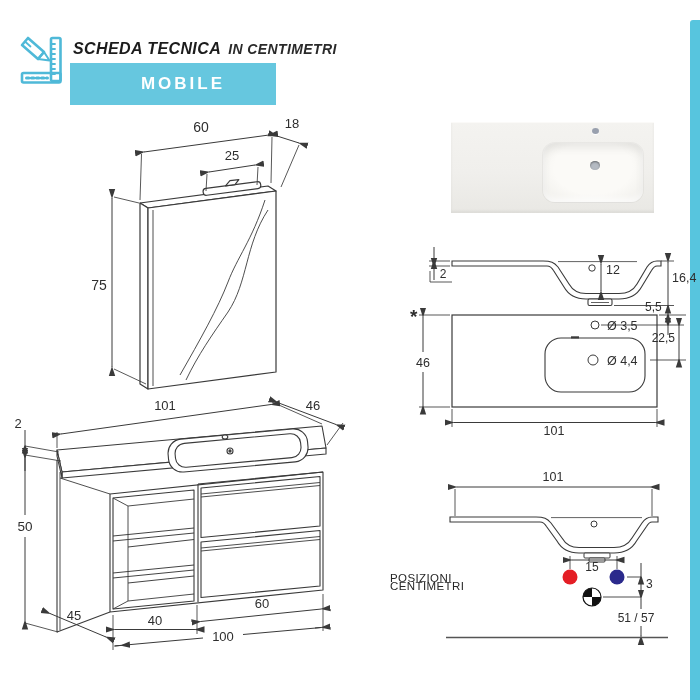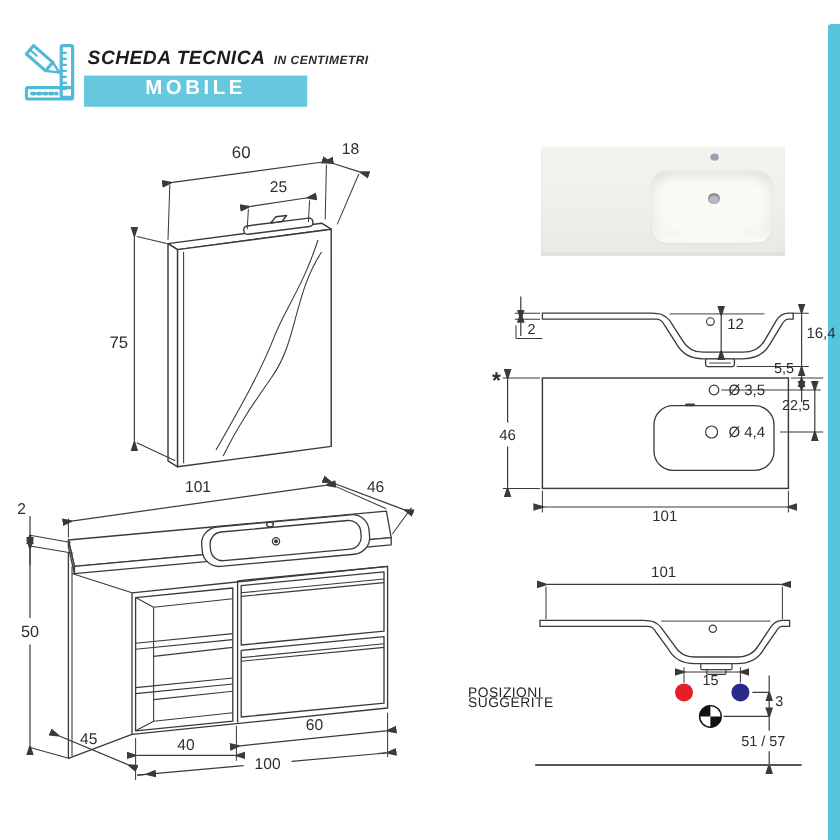--- a/index.html
+++ b/index.html
@@ -6,23 +6,23 @@
   .page{position:relative;width:700px;height:700px;background:#ffffff;overflow:hidden;
         font-family:"Liberation Sans",sans-serif;margin-top:20px;}
   .abs{position:absolute;}
   
   .stripe-right{left:690px;top:0;width:10px;height:700px;background:#57c5de;border-radius:3px 0 0 3px;}
   .stripe-bottom{left:0;top:688px;width:700px;height:12px;background:#57c5de;}
   
   .hdr-icon{left:16px;top:14px;width:54px;height:58px;}
   .hdr-titles{left:73px;top:20px;display:flex;align-items:baseline;gap:7px;white-space:nowrap;}
   .hdr-title{font-size:16px;font-weight:bold;font-style:italic;color:#1c1c1c;letter-spacing:.4px;}
-  .hdr-sub{font-size:10px;font-weight:bold;font-style:italic;color:#2a2a2a;letter-spacing:.4px;}
-  .hdr-banner{left:70px;top:43px;width:186px;height:26px;background:#66c7df;display:flex;
-              align-items:flex-start;justify-content:center;}
+  .hdr-sub{font-size:14px;font-weight:bold;font-style:italic;color:#2a2a2a;letter-spacing:.4px;}
+  .hdr-banner{left:70px;top:43px;width:186px;height:42px;background:#66c7df;display:flex;
+              align-items:center;justify-content:center;padding-left:20px;}
   .hdr-banner span{color:#fff;font-size:17px;font-weight:bold;letter-spacing:3px;}
   
   .photo{left:451px;top:102px;width:203px;height:91px;
          background:linear-gradient(180deg,#f4f3f0 0%,#f0efec 55%,#e9e8e4 100%);
          box-shadow:inset 0 1px 0 #fbfaf8, inset 0 -2px 3px rgba(0,0,0,.06);}
   .photo-basin{position:absolute;left:92px;top:21px;width:100px;height:59px;border-radius:12px;
          background:radial-gradient(ellipse at 50% 42%,#fbfaf7 55%,#eeede9 100%);
          box-shadow:inset 0 5px 9px rgba(0,0,0,.08), inset 0 -3px 6px rgba(255,255,255,.85),
                     0 0 0 1px rgba(0,0,0,.04);}
   .photo-taphole{position:absolute;left:141px;top:6px;width:7px;height:6px;border-radius:50%;
@@ -266,15 +266,15 @@
       <path d="M592,577 L592,586 A9,9 0 0 0 601,577 Z" fill="#111"></path>
     </g>
     <line x1="446" y1="617.5" x2="668" y2="617.5" stroke="#555" stroke-width="1.5"></line>
     <text x="553" y="461" text-anchor="middle" font-size="12.5">101</text>
     <text x="592" y="551" text-anchor="middle" font-size="12">15</text>
     <text x="646" y="568" font-size="12">3</text>
     <text x="636" y="602" text-anchor="middle" font-size="12">51 / 57</text>
   </svg>
 
   <div class="abs pos-label" style="left:390px;top:552px">POSIZIONI</div>
-  <div class="abs pos-label" style="left:390px;top:560px">SUGGERITE</div>
+  <div class="abs pos-label" style="left:390px;top:560px">CENTIMETRI</div>
 
 </div>
 
 </body></html>

